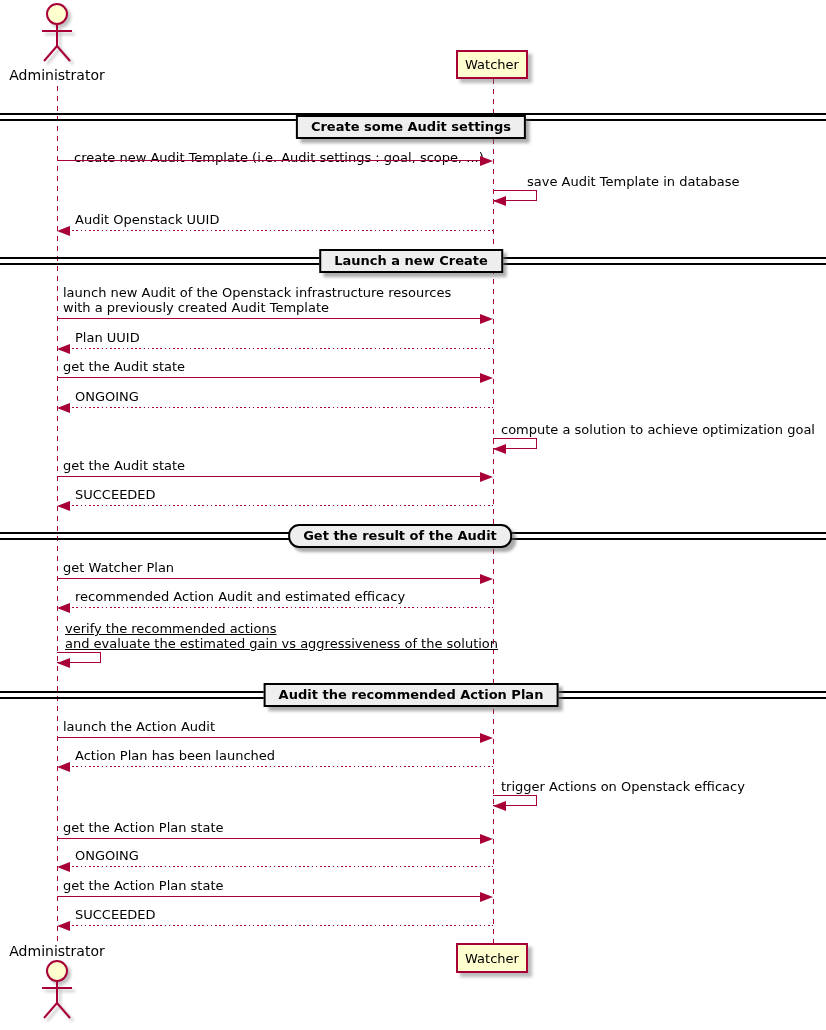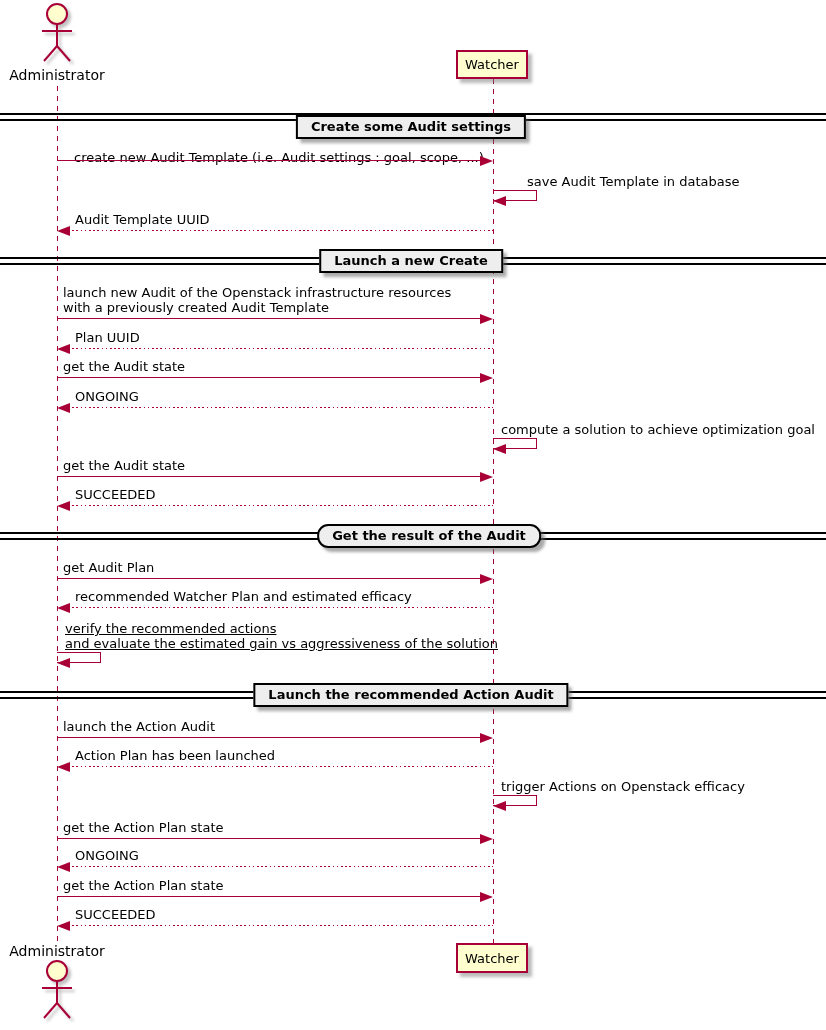--- a/index.html
+++ b/index.html
@@ -83,21 +83,21 @@
 
   <div id="layers">
       <div class="divider-lines" style="top: 113px;"></div>
       <div class="divider-box" style="left: 411px; top: 127px;">Create some Audit settings</div>
       <div class="msg-label" style="left: 63px; top: 150px; margin-left: 11px;">create new Audit Template (i.e. Audit settings : goal, scope, ...)</div>
       <div class="msg-line-solid" style="left: 57px; top: 160px; width: 425px;"></div>
       <div class="arrow-right" style="left: 480px; top: 156px;"></div>
       <div class="msg-label" style="left: 527px; top: 174px;">save Audit Template in database</div>
       <div class="self-loop" style="left: 493px; top: 190px; width: 44px; height: 11px;"></div>
       <div class="arrow-left" style="left: 493px; top: 196px;"></div>
-      <div class="msg-label" style="left: 75px; top: 212px;">Audit Template UUID</div>
+      <div class="msg-label" style="left: 75px; top: 212px;">Audit Openstack UUID</div>
       <div class="msg-line-dotted" style="left: 68px; top: 230px; width: 425px;"></div>
       <div class="arrow-left" style="left: 57px; top: 226px;"></div>
       <div class="divider-lines" style="top: 257px;"></div>
       <div class="divider-box" style="left: 411px; top: 261px;">Launch a new Create</div>
       <div class="msg-label" style="left: 63px; top: 285px;">launch new Audit of the Openstack infrastructure resources
 with a previously created Audit Template</div>
       <div class="msg-line-solid" style="left: 57px; top: 318px; width: 425px;"></div>
       <div class="arrow-right" style="left: 480px; top: 314px;"></div>
       <div class="msg-label" style="left: 75px; top: 330px;">Plan UUID</div>
       <div class="msg-line-dotted" style="left: 68px; top: 348px; width: 425px;"></div>
@@ -111,33 +111,33 @@
       <div class="msg-label" style="left: 501px; top: 422px;">compute a solution to achieve optimization goal</div>
       <div class="self-loop" style="left: 493px; top: 438px; width: 44px; height: 11px;"></div>
       <div class="arrow-left" style="left: 493px; top: 444px;"></div>
       <div class="msg-label" style="left: 63px; top: 458px;">get the Audit state</div>
       <div class="msg-line-solid" style="left: 57px; top: 476px; width: 425px;"></div>
       <div class="arrow-right" style="left: 480px; top: 472px;"></div>
       <div class="msg-label" style="left: 75px; top: 487px;">SUCCEEDED</div>
       <div class="msg-line-dotted" style="left: 68px; top: 505px; width: 425px;"></div>
       <div class="arrow-left" style="left: 57px; top: 501px;"></div>
       <div class="divider-lines" style="top: 532px;"></div>
-      <div class="divider-box" style="left: 429px; top: 536px; border-radius: 11px;">Get the result of the Audit</div>
-      <div class="msg-label" style="left: 63px; top: 560px;">get Audit Plan</div>
+      <div class="divider-box" style="left: 400px; top: 536px; border-radius: 11px;">Get the result of the Audit</div>
+      <div class="msg-label" style="left: 63px; top: 560px;">get Watcher Plan</div>
       <div class="msg-line-solid" style="left: 57px; top: 578px; width: 425px;"></div>
       <div class="arrow-right" style="left: 480px; top: 574px;"></div>
-      <div class="msg-label" style="left: 75px; top: 589px;">recommended Watcher Plan and estimated efficacy</div>
+      <div class="msg-label" style="left: 75px; top: 589px;">recommended Action Audit and estimated efficacy</div>
       <div class="msg-line-dotted" style="left: 68px; top: 607px; width: 425px;"></div>
       <div class="arrow-left" style="left: 57px; top: 603px;"></div>
       <div class="msg-label" style="left: 65px; top: 621px; text-decoration: underline;">verify the recommended actions
 and evaluate the estimated gain vs aggressiveness of the solution</div>
       <div class="self-loop" style="left: 57px; top: 652px; width: 44px; height: 11px;"></div>
       <div class="arrow-left" style="left: 57px; top: 658px;"></div>
       <div class="divider-lines" style="top: 691px;"></div>
-      <div class="divider-box" style="left: 411px; top: 695px;">Launch the recommended Action Audit</div>
+      <div class="divider-box" style="left: 411px; top: 695px;">Audit the recommended Action Plan</div>
       <div class="msg-label" style="left: 63px; top: 719px;">launch the Action Audit</div>
       <div class="msg-line-solid" style="left: 57px; top: 737px; width: 425px;"></div>
       <div class="arrow-right" style="left: 480px; top: 733px;"></div>
       <div class="msg-label" style="left: 75px; top: 748px;">Action Plan has been launched</div>
       <div class="msg-line-dotted" style="left: 68px; top: 766px; width: 425px;"></div>
       <div class="arrow-left" style="left: 57px; top: 762px;"></div>
       <div class="msg-label" style="left: 501px; top: 779px;">trigger Actions on Openstack efficacy</div>
       <div class="self-loop" style="left: 493px; top: 795px; width: 44px; height: 11px;"></div>
       <div class="arrow-left" style="left: 493px; top: 801px;"></div>
       <div class="msg-label" style="left: 63px; top: 820px;">get the Action Plan state</div>

